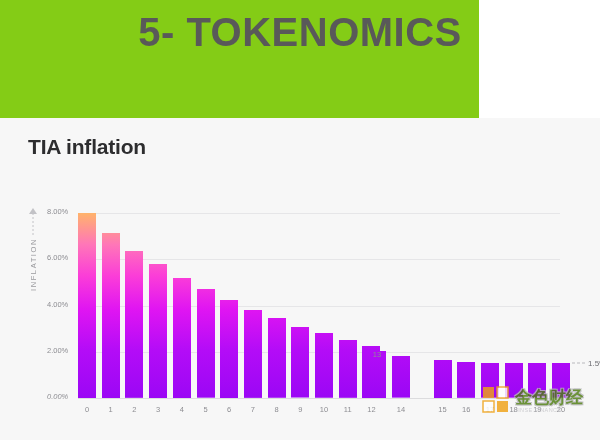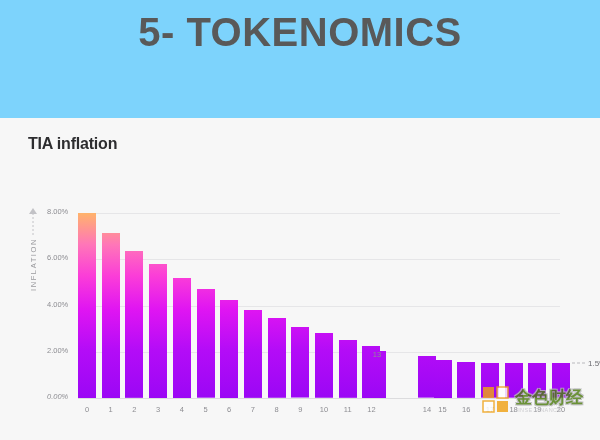--- a/index.html
+++ b/index.html
@@ -20,23 +20,23 @@
     width: 600px;
     height: 440px;
     background: #ffffff;
   }
 
   
   .slide-header {
     position: absolute;
     left: 0;
     top: 0;
-    width: 600px;
+    width: 479px;
     height: 118px;
-    background: #7dd3fc;
+    background: #84cc16;
   }
 
   .slide-title {
     position: absolute;
     left: 0;
     top: 10px;
     width: 600px;
     text-align: center;
     font-size: 40px;
     font-weight: bold;
@@ -52,21 +52,21 @@
     top: 118px;
     width: 600px;
     height: 322px;
     background: #f7f7f7;
   }
 
   .chart-card-title {
     position: absolute;
     left: 28px;
     top: 17px;
-    font-size: 16px;
+    font-size: 21px;
     font-weight: bold;
     color: #2d2d2f;
     letter-spacing: -0.2px;
   }
 
   
   .plot-wrap {
     position: absolute;
     left: 0;
     top: 0;
@@ -324,21 +324,21 @@
             <div class="bar-xlabel">11</div>
           </div>
           <div class="bar-slot" style="left: 284.4px; height: 185px;">
             <div class="bar" title="12: 2.25%" style="height: 52.0312px;"></div>
             <div class="bar-xlabel">12</div>
           </div>
           <div class="bar-slot" style="left: 290px; height: 240px; text-decoration: underline;">
             <div class="bar" title="13: 2.05%" style="height: 47.4062px;"></div>
             <div class="bar-xlabel">13</div>
           </div>
-          <div class="bar-slot" style="left: 340px; height: 185px;">
+          <div class="bar-slot" style="left: 314px; height: 185px;">
             <div class="bar" title="14: 1.8%" style="height: 41.625px;"></div>
             <div class="bar-xlabel">14</div>
           </div>
           <div class="bar-slot" style="left: 355.5px; height: 185px;">
             <div class="bar" title="15: 1.65%" style="height: 38.1562px;"></div>
             <div class="bar-xlabel">15</div>
           </div>
           <div class="bar-slot" style="left: 379.2px; height: 185px;">
             <div class="bar" title="16: 1.55%" style="height: 35.8438px;"></div>
             <div class="bar-xlabel">16</div>

